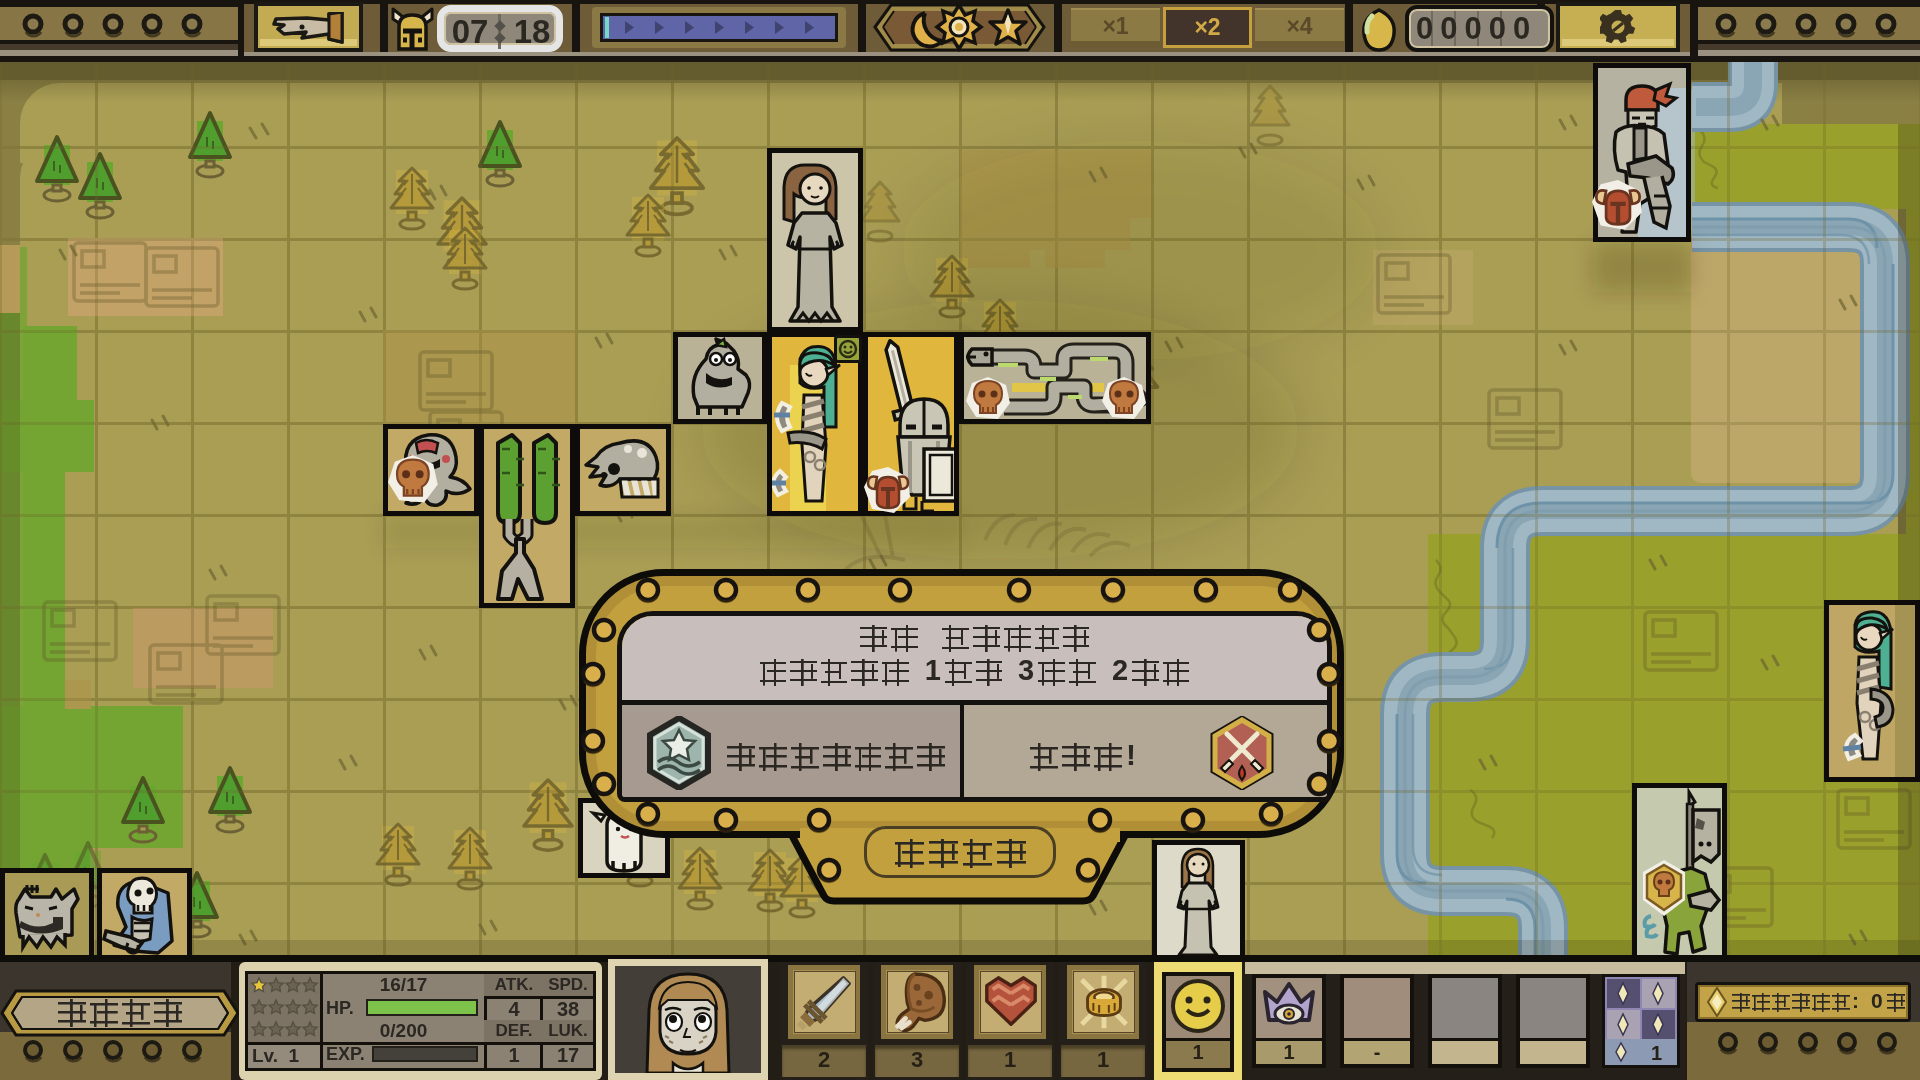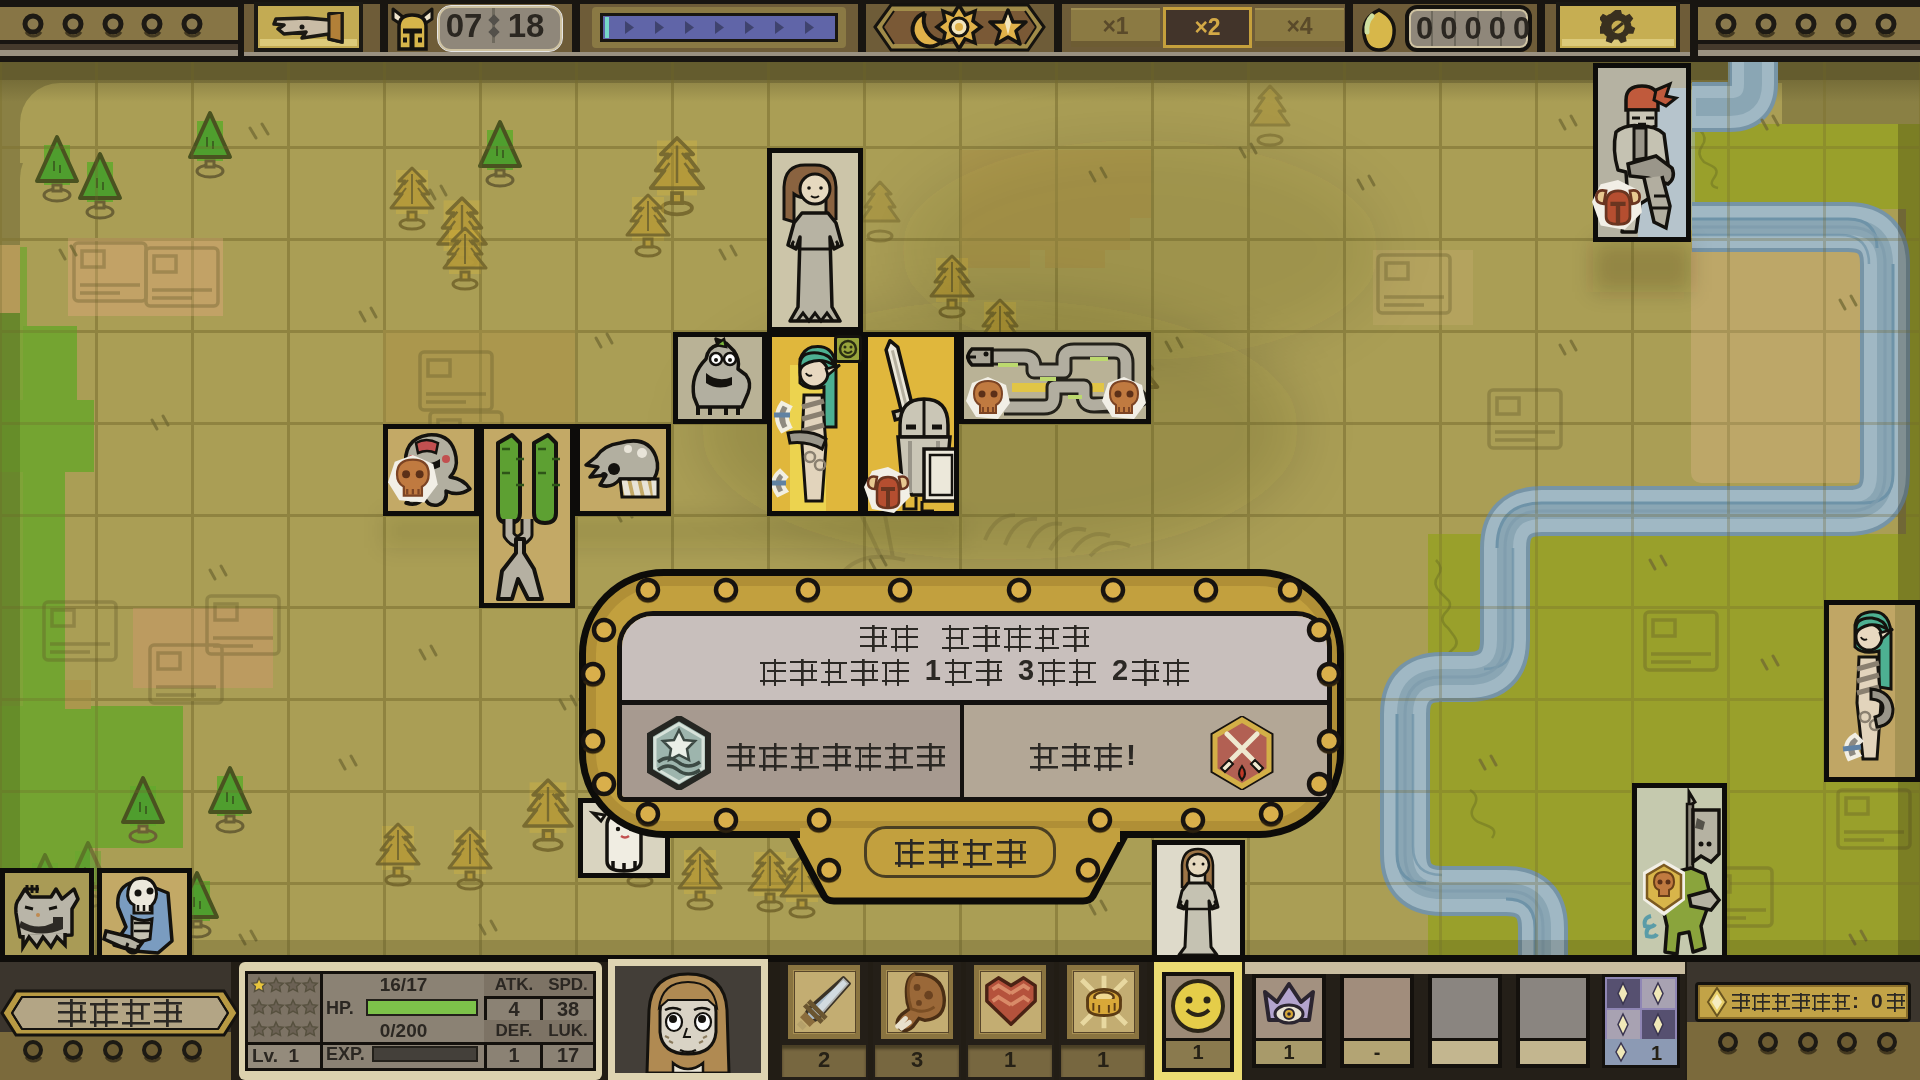--- a/index.html
+++ b/index.html
@@ -689,21 +689,21 @@
    <circle cx="30" cy="15" r="2.5" fill="#1b1914"></circle>
   </svg>
  </div>
 
  <svg class="abs" style="left:391px;top:7px" width="43" height="46" viewBox="0 0 43 46">
   <path d="M2,2 L12,10 L8,16 L2,12 Z" fill="#eee4cc" stroke="#15130f" stroke-width="3" stroke-linejoin="round"></path>
   <path d="M41,2 L31,10 L35,16 L41,12 Z" fill="#eee4cc" stroke="#15130f" stroke-width="3" stroke-linejoin="round"></path>
   <path d="M8,20 Q8,8 21,8 Q35,8 35,20 L35,42 L8,42 Z" fill="#d6b54a" stroke="#15130f" stroke-width="3.5"></path>
   <path d="M12,24 L31,24 M21,24 L21,42 M12,33 L16,33 M27,33 L31,33" stroke="#15130f" stroke-width="5" fill="none"></path>
  </svg>
- <div class="abs" style="left:437px;top:5px;width:126px;height:47px;background:#8f877a;border:1px solid #e5e5e5;border-radius:14px;box-shadow:0 0 0 2px #cfc3a2 inset">
+ <div class="abs" style="left:437px;top:5px;width:126px;height:47px;background:#8f877a;border:7px solid #e5e5e5;border-radius:14px;box-shadow:0 0 0 2px #cfc3a2 inset">
   <div class="abs" style="left:54px;top:2px;width:3px;height:35px;background:#6f6a5e"></div>
   <div class="abs" style="left:52px;top:10px;width:8px;height:8px;background:#53504a;transform:rotate(45deg)"></div>
   <div class="abs" style="left:52px;top:22px;width:8px;height:8px;background:#53504a;transform:rotate(45deg)"></div>
   <div class="abs" style="left:0;top:1px;width:52px;height:38px;font-weight:bold;font-size:33px;color:#2b2721;text-align:center">07</div>
   <div class="abs" style="left:60px;top:1px;width:56px;height:38px;font-weight:bold;font-size:33px;color:#2b2721;text-align:center">18</div>
  </div>
 
  <div class="abs" style="left:592px;top:7px;width:254px;height:41px;background:#8a7944;border-radius:4px">
   <div class="abs" style="left:8px;top:6px;width:238px;height:29px;background:#6065a8;border:3px solid #191611">
    <div class="abs" style="left:2px;top:1px;width:4px;height:21px;background:#76d8c8"></div>
@@ -738,21 +738,21 @@
  </svg>
 
  <div class="abs" style="left:1071px;top:8px;width:89px;height:39px;background:#8b7a43;box-shadow:inset 0 -6px 0 #6d5c33,inset 0 2px 0 #a08e52;color:#5a4a2a;font-weight:bold;font-size:23px;text-align:center;line-height:36px">×1</div>
  <div class="abs" style="left:1163px;top:7px;width:89px;height:41px;background:#42342a;border:3px solid #c5a03c;color:#d3a946;font-weight:bold;font-size:23px;text-align:center;line-height:34px">×2</div>
  <div class="abs" style="left:1255px;top:8px;width:89px;height:39px;background:#8b7a43;box-shadow:inset 0 -6px 0 #6d5c33,inset 0 2px 0 #a08e52;color:#5a4a2a;font-weight:bold;font-size:23px;text-align:center;line-height:36px">×4</div>
 
  <svg class="abs" style="left:1358px;top:8px" width="42" height="46" viewBox="0 0 42 46">
   <path d="M21,2 Q38,10 36,26 Q34,42 21,42 Q8,42 6,26 Q4,10 21,2Z" fill="#d7b74a" stroke="#15130f" stroke-width="3.5"></path>
   <path d="M14,8 Q8,14 9,24" stroke="#cfe0a0" stroke-width="5" fill="none" stroke-linecap="round"></path>
  </svg>
- <div class="abs" style="left:1405px;top:5px;width:127px;height:47px;background:#8f877a;border:4px solid #14120e;border-radius:12px;box-shadow:0 0 0 2px #cfc3a2 inset">
+ <div class="abs" style="left:1405px;top:5px;width:149px;height:47px;background:#8f877a;border:4px solid #14120e;border-radius:12px;box-shadow:0 0 0 2px #cfc3a2 inset">
   <div class="abs" style="left:22px;top:2px;width:2px;height:35px;background:#6f6a5e"></div>
   <div class="abs" style="left:45px;top:2px;width:2px;height:35px;background:#6f6a5e"></div>
   <div class="abs" style="left:68px;top:2px;width:2px;height:35px;background:#6f6a5e"></div>
   <div class="abs" style="left:91px;top:2px;width:2px;height:35px;background:#6f6a5e"></div>
   <div class="abs" style="left:0;top:2px;width:115px;height:36px;font-weight:bold;font-size:31px;color:#2b2721;text-align:center;letter-spacing:7px;text-indent:7px">00000</div>
  </div>
 
  <div class="abs" style="left:1556px;top:2px;width:124px;height:50px;background:#c6ae52;border:4px solid #1b1914">
   <div class="abs" style="left:2px;bottom:2px;width:112px;height:7px;background:#dcca7a"></div>
   <svg class="abs" style="left:40px;top:3px" width="36" height="36" viewBox="0 0 36 36">

